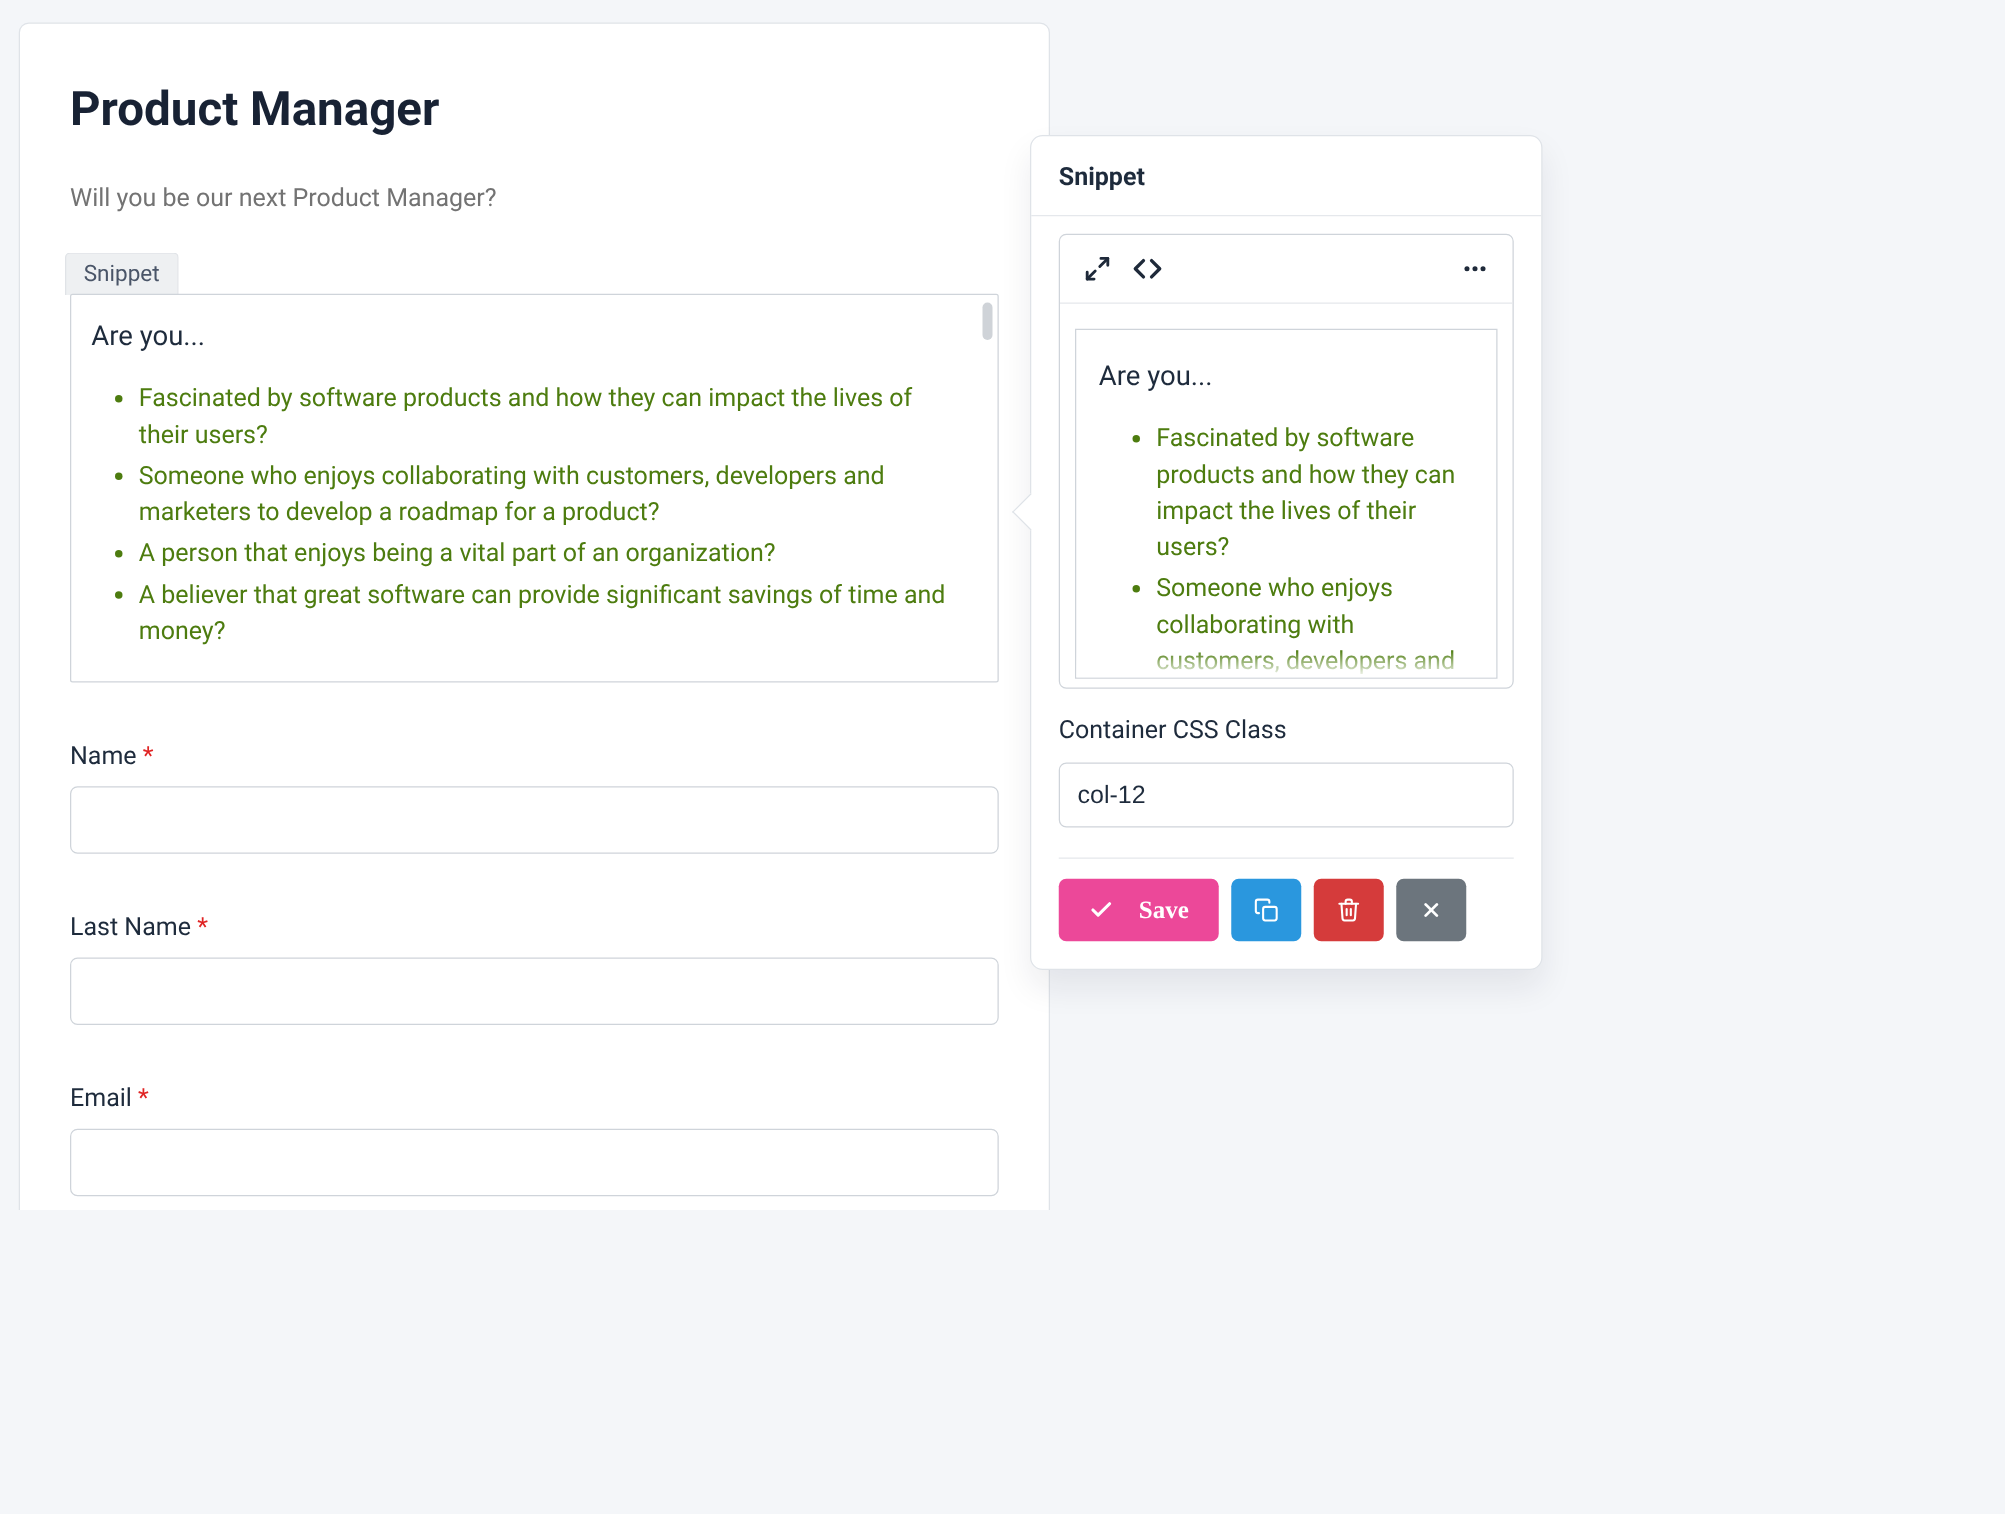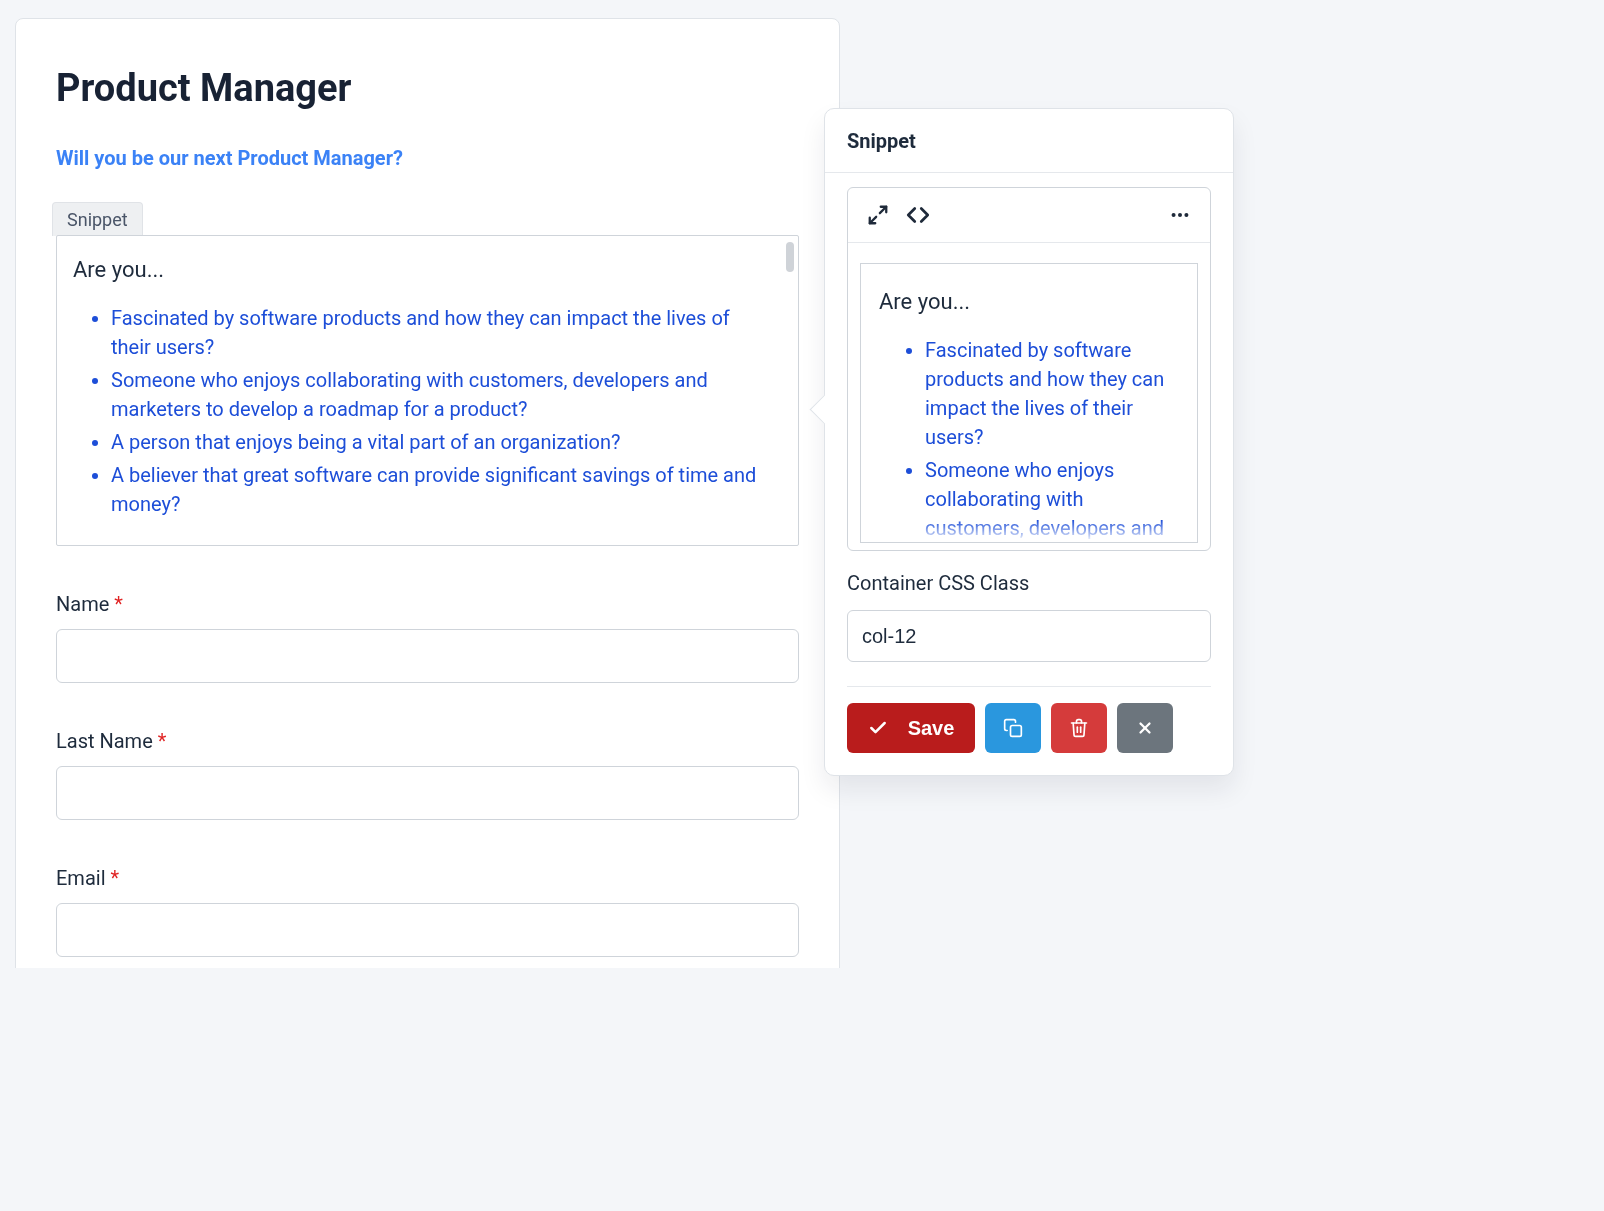--- a/index.html
+++ b/index.html
@@ -24,23 +24,23 @@
     padding: 36px 40px 0 40px;
   }
   .page-title {
     font-size: 38px;
     font-weight: 700;
     margin: 6px 0 28px 0;
     color: #182234;
   }
   .subheading {
     font-size: 20px;
-    font-weight: 700;
+    font-weight: 400;
     margin: 0 0 28px 0;
-    color: #3b82f6;
+    color: #737373;
   }
 
   .snippet-tab-row { margin-left: -4px; }
   .snippet-tab {
     display: inline-block;
     background: #eef0f2;
     border: 1px solid #e0e3e7;
     border-bottom: none;
     border-radius: 4px 4px 0 0;
     padding: 4px 14px 3px;
@@ -59,21 +59,21 @@
   }
   .snippet-box .scroll-thumb {
     position: absolute;
     right: 4px; top: 6px;
     width: 8px; height: 30px;
     background: #cfd3d8;
     border-radius: 4px;
   }
 
   .snippet-h { font-weight: 400; font-size: 22px; margin: 0 0 18px 0; color:#1e2b3c;}
-  .snippet-list { margin: 14px 0 0 0; padding-left: 38px; color:#1d4ed8; }
+  .snippet-list { margin: 14px 0 0 0; padding-left: 38px; color:#4d7c0f; }
   .snippet-list li { margin-bottom: 4px; }
 
   .field-block { margin-top: 44px; }
   .field-label { font-size: 20px; margin-bottom: 10px; color:#1e2b3c; }
   .req { color: #e02424; }
   .text-input {
     width: 100%;
     height: 54px;
     border: 1px solid #cfd4da;
     border-radius: 6px;
@@ -146,21 +146,21 @@
     border:1px solid #cfd4da; border-radius:6px;
     padding:6px 14px; font-size:20px; color:#1e2b3c;
     margin-top:2px;
   }
 
   .divider { height:1px; background:#e5e8ec; margin: 24px 0 16px; }
 
   .btn-row { display:flex; gap:10px; }
   .btn { height:50px; border:none; border-radius:6px; display:flex; align-items:center; justify-content:center; cursor:pointer; padding:0 18px; font-size:20px; font-weight:600; }
   .btn svg { display:block; }
-  .btn-save { background:#b91c1c; color:#fff; gap:20px; min-width:128px; }
+  .btn-save { background:#ec4899; color:#fff; gap:20px; min-width:128px;font-family:Liberation Serif, serif; }
   .btn-copy { background:#2a97de; color:#fff; width:56px; }
   .btn-del  { background:#d53b3b; color:#fff; width:56px; }
   .btn-close{ background:#6c757d; color:#fff; width:56px; }
 
   
   .panel::before{
     content:"";
     position:absolute; left:-11px; top:290px;
     width:20px; height:20px;
     background:#fff;

